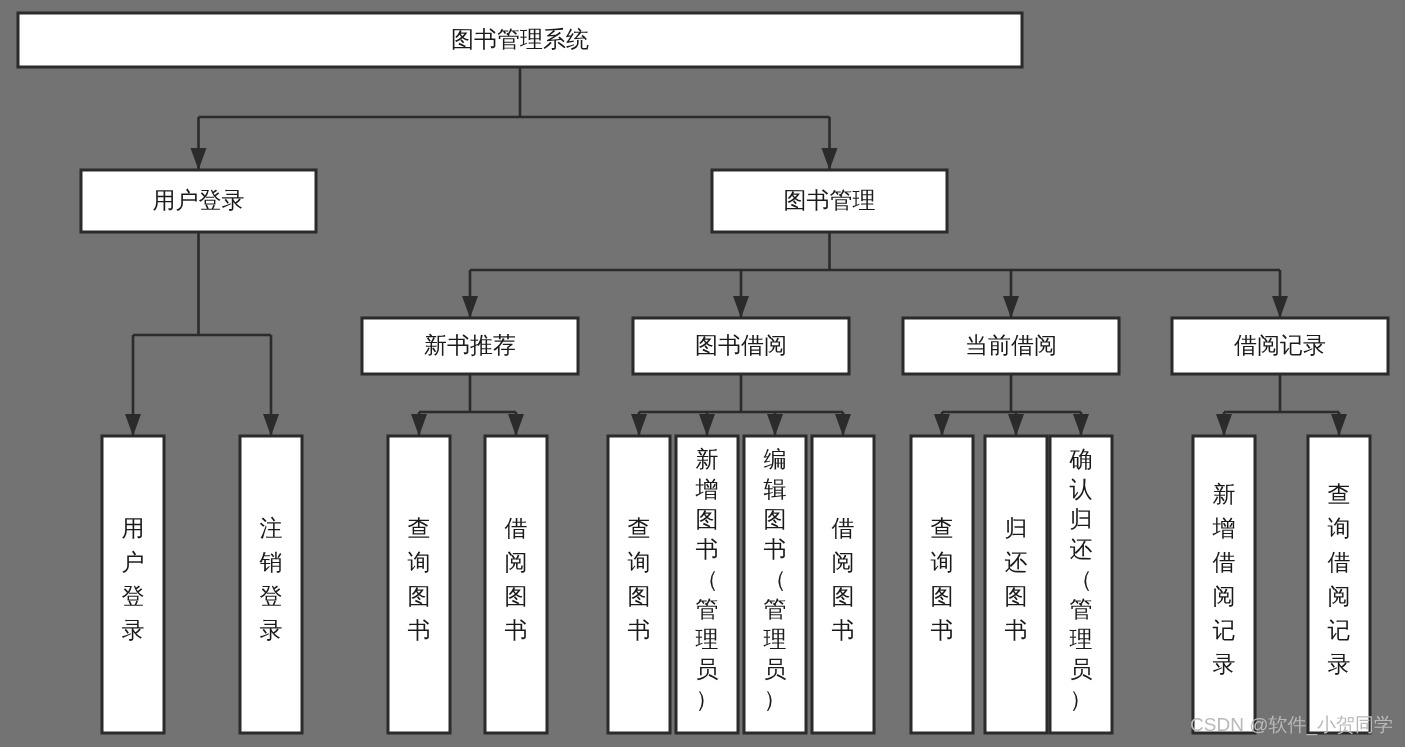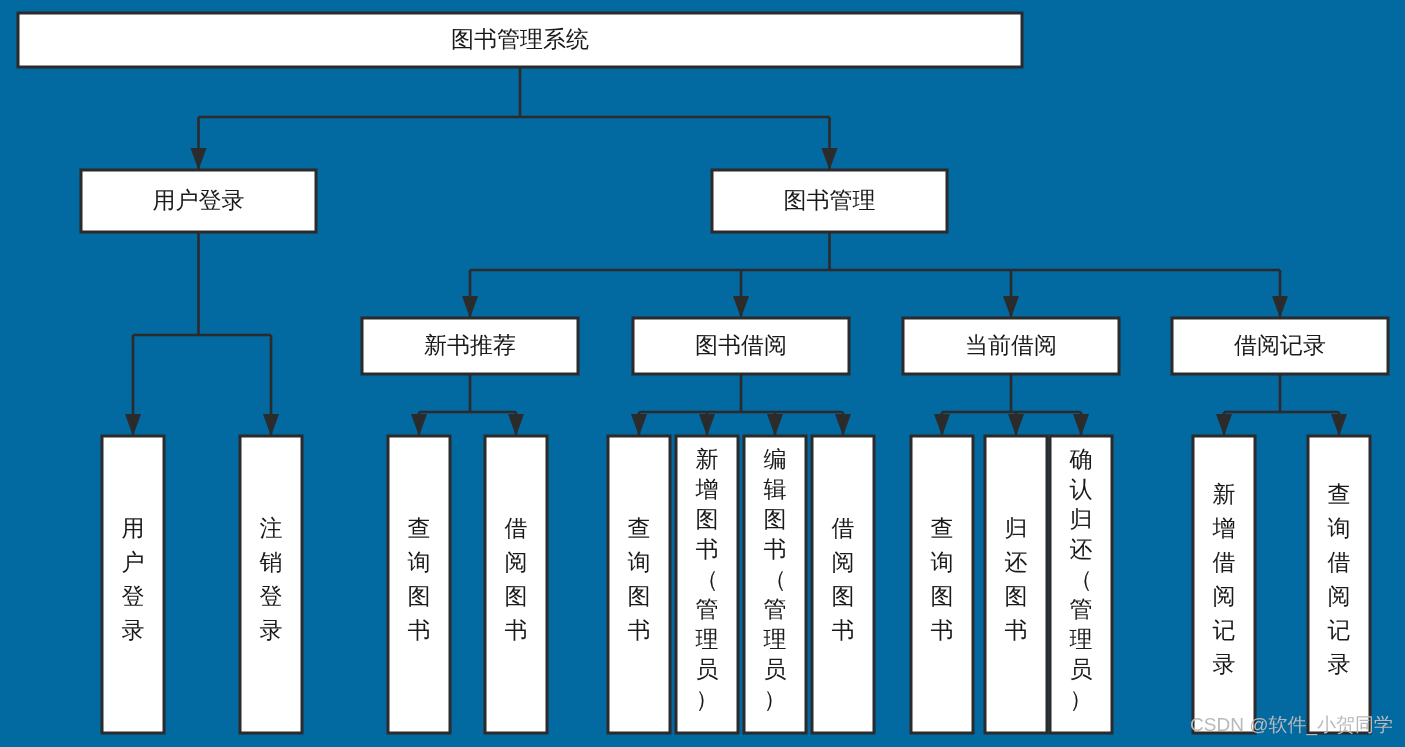--- a/index.html
+++ b/index.html
@@ -7,21 +7,21 @@
     padding: 0;
     background: #ffffff;
   }
   body {
     font-family: "Liberation Sans", "DejaVu Sans", sans-serif;
   }
   #diagram-root {
     position: relative;
     width: 1405px;
     height: 747px;
-    background: #0369a1;
+    background: #737373;
     overflow: hidden;
   }
   svg#tree-svg {
     position: absolute;
     left: 0;
     top: 0;
     width: 1405px;
     height: 747px;
     display: block;
   }

